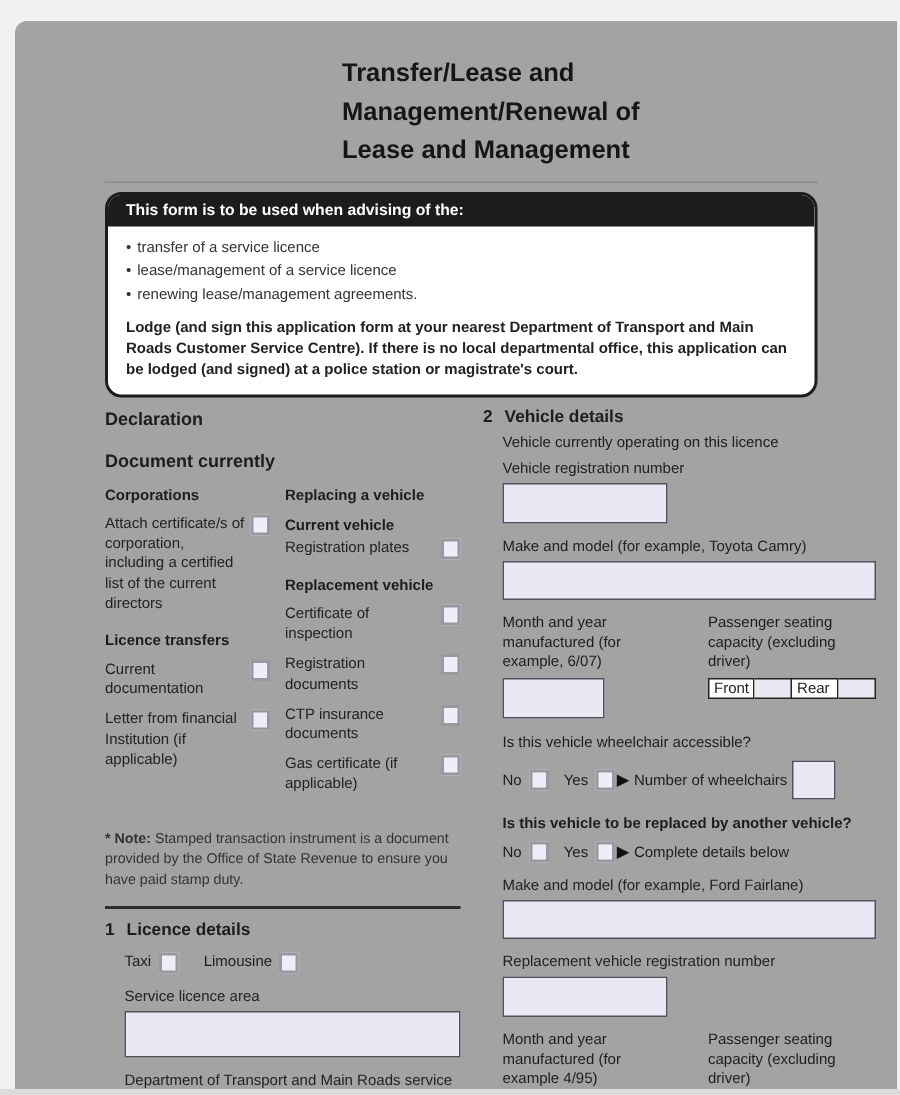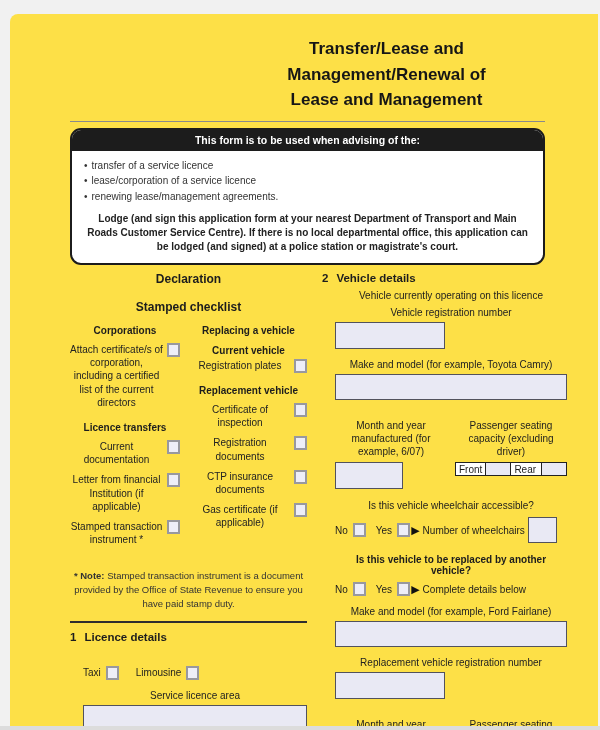--- a/index.html
+++ b/index.html
@@ -1,19 +1,19 @@
 <!DOCTYPE html>
 <html><head>
 <meta charset="utf-8">
 <style>
   * { margin:0; padding:0; box-sizing:border-box; }
   body { font-family:"Liberation Sans","DejaVu Sans",sans-serif; background:#fff; }
   .canvas { position:relative; width:600px; height:730px; background:#f1f1f1; overflow:hidden; }
-  .page { position:absolute; top:14px; left:10px; right:2px; bottom:4px; background:#fde047;
-          border-radius:8px 0 0 0; color:#1d1d1d;text-align:center; }
+  .page { position:absolute; top:14px; left:10px; right:2px; bottom:4px; background:#a3a3a3;
+          border-radius:8px 0 0 0; color:#1d1d1d; }
   .content { position:absolute; top:0; left:60px; width:475px; }
 
   
   .title { margin:22px 0 0 158px; font-size:17px; font-weight:bold; line-height:1.5; color:#161616; }
   .title-rule { border:none; border-top:1px solid #8a8a8a; margin-top:8px; }
 
   
   .info-box { margin-top:6px; border:2px solid #1c1c1c; border-radius:11px; overflow:hidden; background:#fff; }
   .info-header { background:#1c1c1c; color:#fff; font-weight:bold; font-size:10.5px; padding:4px 12px 5px; }
   .info-body { padding:7px 12px 9px; }
@@ -37,33 +37,33 @@
   .check-item { display:flex; justify-content:space-between; align-items:flex-start; margin:7px 0; font-size:10px; line-height:1.32; color:#222; }
   .ci-text { flex:1; padding-right:4px; }
   .cb { width:13px; height:14px; background:#eeeef8; border:2px solid #98989f; flex:0 0 13px; display:inline-block; }
 
   .note { font-size:9.5px; color:#333; line-height:1.45; margin-top:16px; }
   .sect-rule { border:none; border-top:2px solid #2e2e2e; margin:10px 0 8px; }
   .sect-head { font-size:11.5px; font-weight:bold; display:flex; }
   .sect-head .num { margin-right:8px; }
   .sect-body { padding-left:13px; }
 
-  .taxi-row { display:flex; align-items:center; gap:5px; font-size:10px; margin-top:23px; }
+  .taxi-row { display:flex; align-items:center; gap:5px; font-size:10px; margin-top:9px; }
   .taxi-row .cb { margin-right:12px; }
 
   .field { margin-top:9px; }
   .field label { display:block; font-size:10px; color:#222; line-height:1.3; margin-bottom:3px; }
   .input { background:#e9e9f4; border:1px solid #52525c; }
   .input.full { width:100%; }
   .in-tall { height:31px; }
   .in-rego { width:110px; height:27px; }
   .in-wide { width:100%; height:26px; }
   .in-month{ width:68px; height:27px; }
 
-  .duo { display:flex; gap:8px; margin-top:19px; }
+  .duo { display:flex; gap:25px; margin-top:9px; }
   .duo .half { width:112px; }
   .duo label { display:block; font-size:10px; line-height:1.3; margin-bottom:4px; }
 
   .seat-table { display:flex; margin-top:2px; }
   .seat-table .cell { border:1px solid #222; height:14px; font-size:10px; display:flex; align-items:center; padding:0 3px; background:#fff; }
   .seat-table .cell + .cell { border-left:none; }
   .seat-table .cell.fill { background:#e9e9f4; width:26px; }
   .seat-table .cell.lab { width:31px; }
 
   .q { font-size:10px; margin-top:11px; }
@@ -91,54 +91,50 @@
 
   <div class="info-box">
     <div class="info-header">This form is to be used when advising of the:</div>
     <div class="info-body">
       <div class="bullet">
               <span class="dot">•</span>
               <span>transfer of a service licence</span>
             </div>
       <div class="bullet">
               <span class="dot">•</span>
-              <span>lease/corporation of a service licence</span>
+              <span>lease/management of a service licence</span>
             </div>
       <div class="bullet">
               <span class="dot">•</span>
               <span>renewing lease/management agreements.</span>
             </div>
       <p class="lodge">Lodge (and sign this application form at your nearest Department of Transport and Main Roads Customer Service Centre). If there is no local departmental office, this application can be lodged (and signed) at a police station or magistrate's court.</p>
     </div>
   </div>
 
   <div class="columns">
 
     <div class="col-left">
       <h3 class="big">Declaration</h3>
-      <h3 class="big" style="margin-bottom:2px">Stamped checklist</h3>
+      <h3 class="big" style="margin-bottom:2px">Document currently</h3>
 
       <div class="checklist">
         <div class="sub-a">
           <h4 class="sub">Corporations</h4>
           <div class="check-item">
             <span class="ci-text">Attach certificate/s of corporation, including a certified list of the current directors</span>
             <span class="cb"></span>
           </div>
           <h4 class="sub" style="margin-top:13px">Licence transfers</h4>
           <div class="check-item">
             <span class="ci-text">Current documentation</span>
             <span class="cb"></span>
           </div>
           <div class="check-item">
             <span class="ci-text">Letter from financial Institution (if applicable)</span>
-            <span class="cb"></span>
-          </div>
-          <div class="check-item">
-            <span class="ci-text">Stamped transaction instrument *</span>
             <span class="cb"></span>
           </div>
         </div>
 
         <div class="sub-b">
           <h4 class="sub">Replacing a vehicle</h4>
           <h4 class="sub" style="margin-bottom:2px">Current vehicle</h4>
           <div class="check-item" style="margin-top:3px">
             <span class="ci-text">Registration plates</span>
             <span class="cb"></span>

